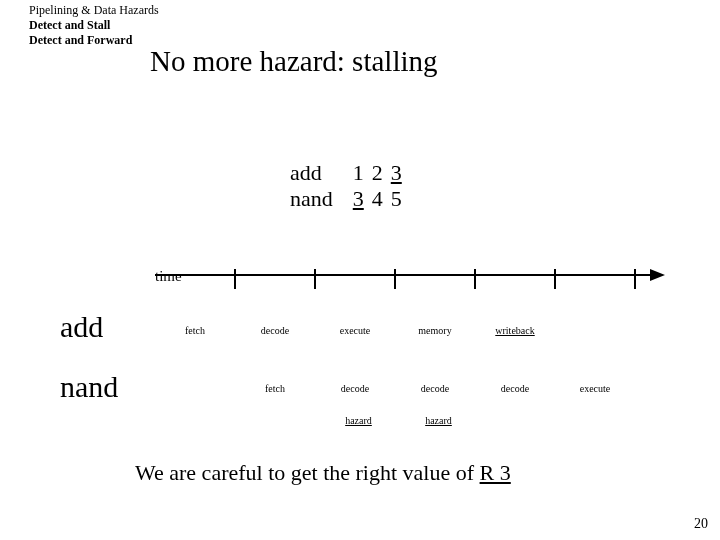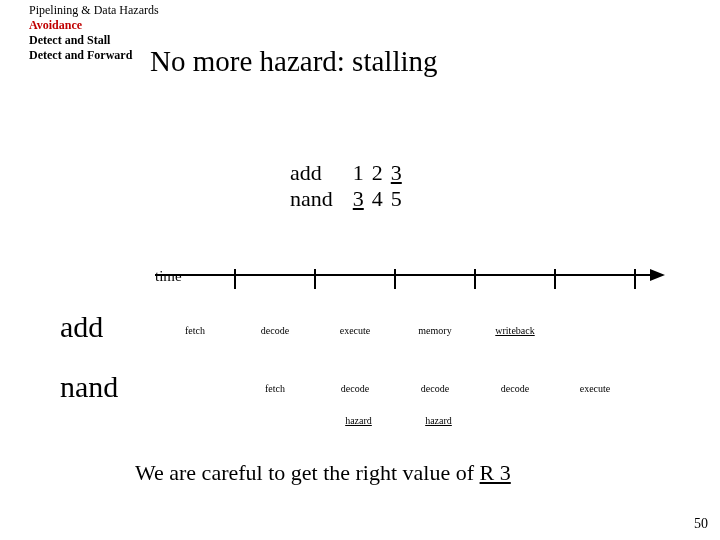--- a/index.html
+++ b/index.html
@@ -27,21 +27,20 @@
   .stages.haz  { top: 415px; left: 155px; }
   .haz-label { text-decoration: underline; color: #000; margin-left: 7px; }
   .sentence { position: absolute; top: 460px; left: 95px; font-size: 22px; margin-left: 40px; }
   .pagenum { position: absolute; bottom: 8px; right: 12px; font-size: 14px; }
 </style>
 </head>
 <body>
 
 <div class="breadcrumb">
   <div class="line1">Pipelining &amp; Data Hazards</div>
-  <div class="avoidance">Avoidance</div>
   <div class="stall">Detect and Stall</div>
   <div class="forward">Detect and Forward</div>
 </div>
 
 <div class="title">No more hazard: stalling</div>
 
 <div class="instr-block">
   <table>
     <tbody>
         <tr>
@@ -102,13 +101,13 @@
   <div class="cell"><span class="haz-label">hazard</span></div>
   <div class="cell"><span class="haz-label">hazard</span></div>
   <div class="cell"></div>
   <div class="cell"></div>
 </div>
 
 <div class="sentence">
   <span>We are careful to get the right value of </span><span class="underline">R 3</span>
 </div>
 
-<div class="pagenum">50</div>
+<div class="pagenum">20</div>
 
 </body></html>

